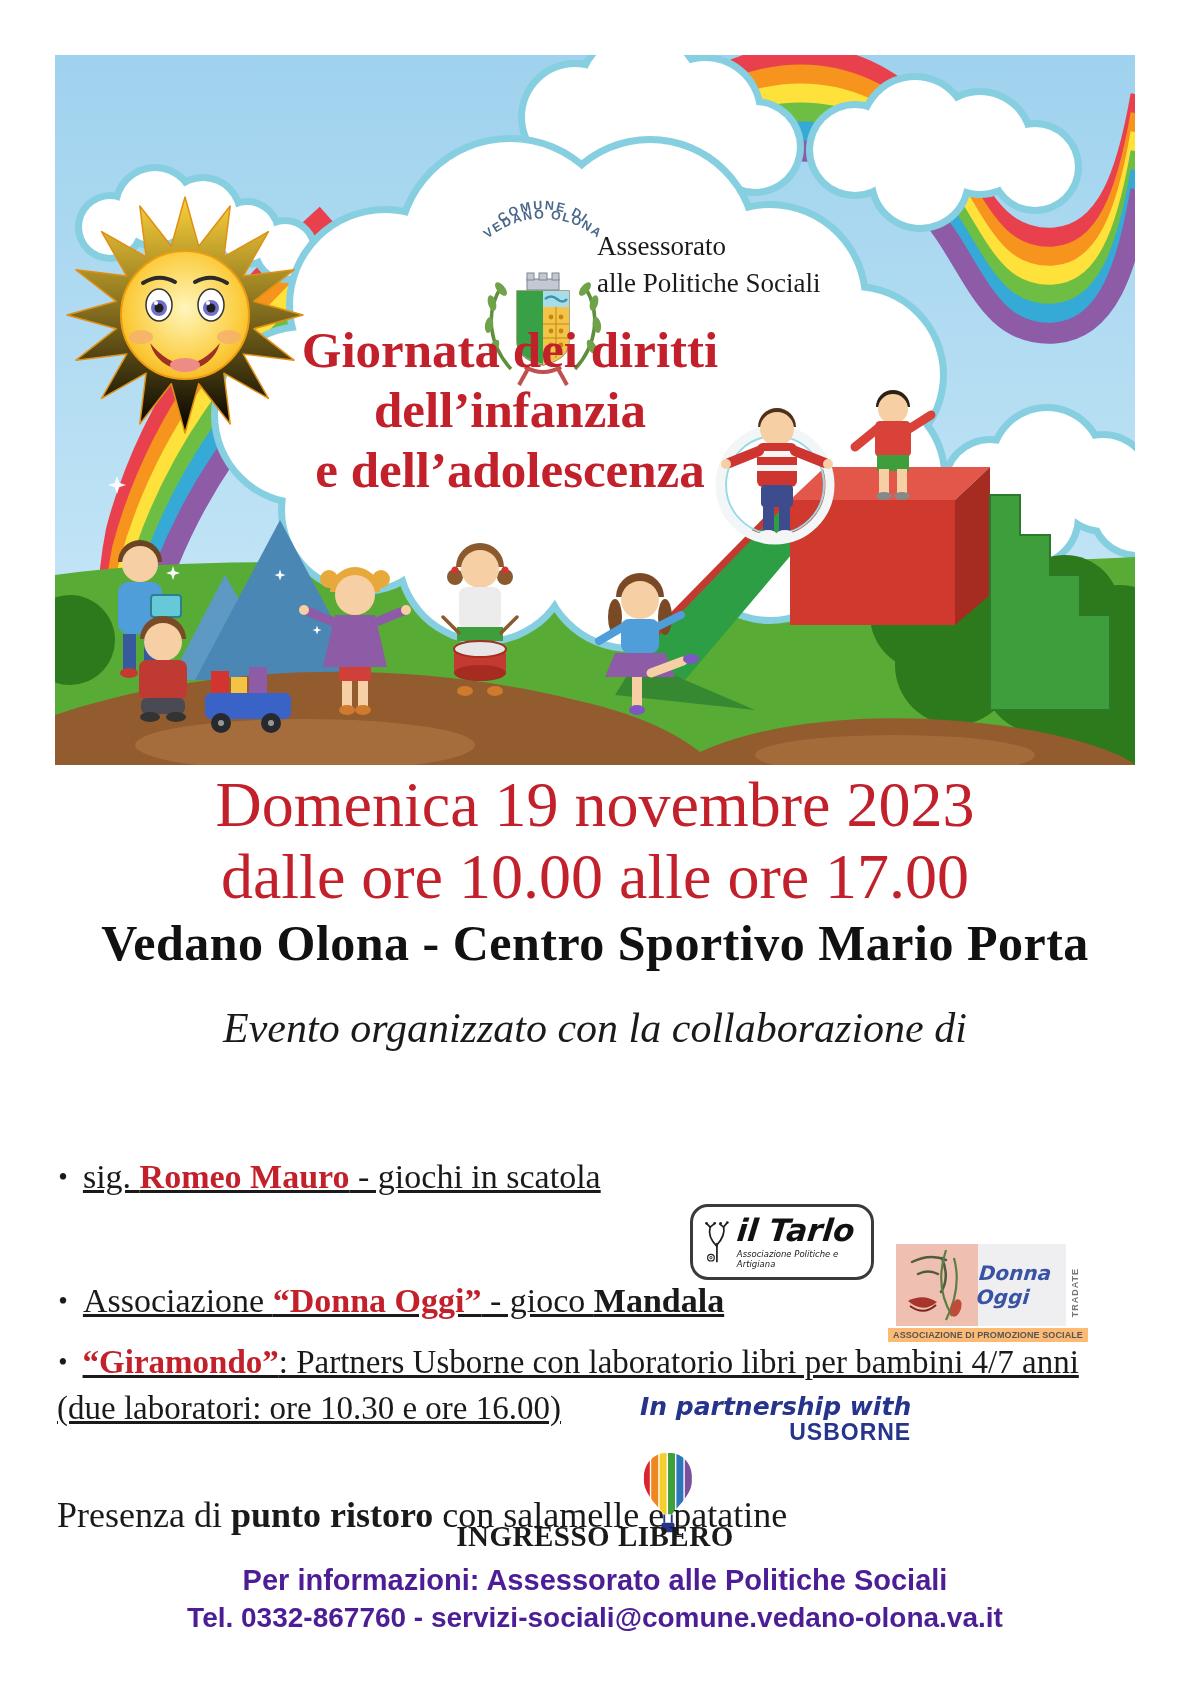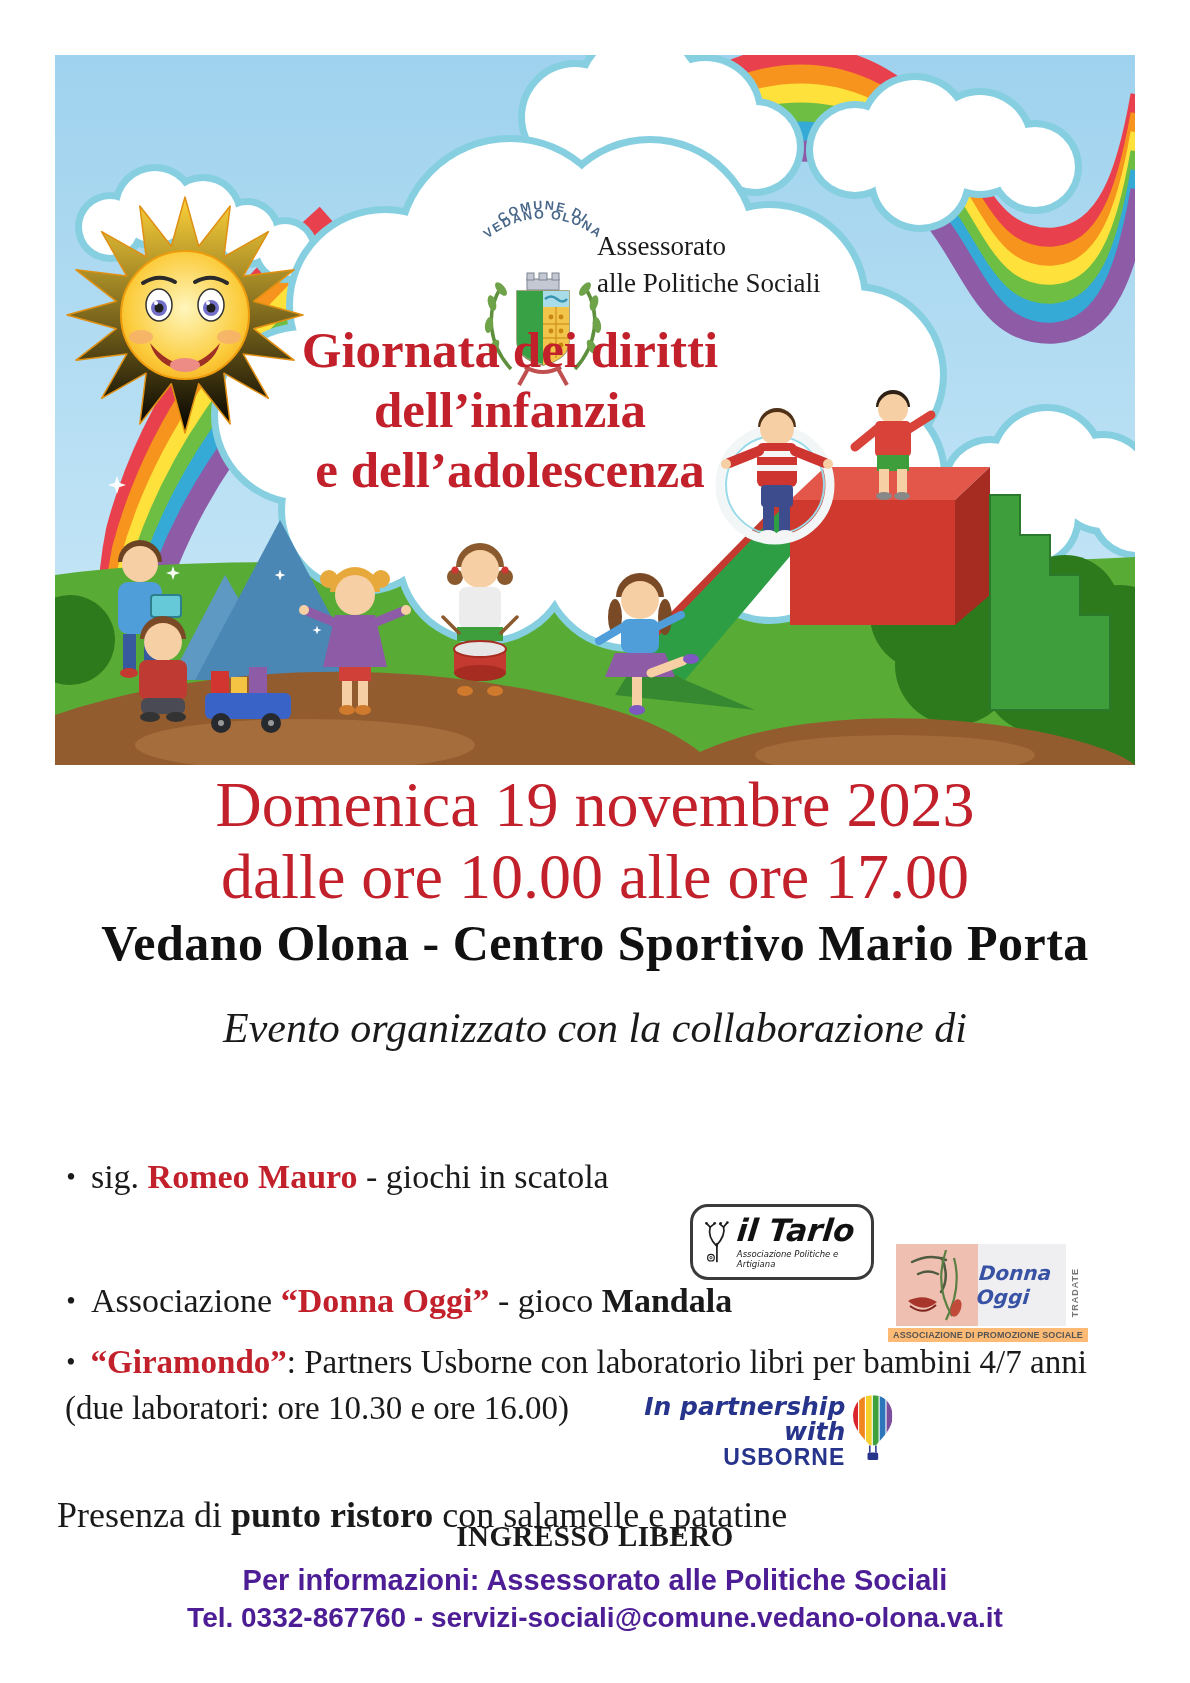--- a/index.html
+++ b/index.html
@@ -6,21 +6,21 @@
   .poster{position:relative;width:1190px;height:1683px;background:#fff;overflow:hidden;
           font-family:"Liberation Serif",serif;color:#1a1a1a;}
   .abs{position:absolute;}
   .illu{position:absolute;left:55px;top:55px;width:1080px;height:710px;}
   .center{left:0;width:1190px;text-align:center;}
   .red-line{color:#C2202A;font-weight:normal;line-height:1.02;}
   .date1{top:772px;font-size:64px;}
   .date2{top:844px;font-size:64px;}
   .loc{top:914px;font-size:50px;font-weight:bold;letter-spacing:.5px;color:#111;}
   .intro{top:1004px;font-size:42px;font-style:italic;}
-  .bl{position:absolute;left:65px;font-size:34px;white-space:nowrap;}
+  .bl{position:absolute;left:57px;font-size:34px;white-space:nowrap;text-decoration:underline;}
   .bl .bdot{display:inline-block;margin-right:14px;transform:scale(.8);}
   .rb{color:#C2202A;font-weight:bold;}
   .bb{font-weight:bold;}
   .b1{top:1158px;} .b2{top:1219px;} .b3{top:1282px;}
   .b4{top:1344px;font-size:33px;} .bnote{top:1390px;font-size:33px;}
   
   .tarlo{position:absolute;left:690px;top:1204px;width:184px;height:76px;box-sizing:border-box;
          border:3px solid #3a3a3a;border-radius:18px;background:#fff;display:flex;align-items:center;
          gap:5px;padding:3px 9px;}
   .tarlo-name{font-family:"DejaVu Sans",sans-serif;font-style:italic;font-weight:bold;font-size:31px;
@@ -32,22 +32,22 @@
   .donna-right{position:absolute;left:82px;top:0;width:88px;height:82px;background:#EFEFF2;
                display:flex;align-items:center;justify-content:center;}
   .donna-name{font-family:"DejaVu Sans",sans-serif;font-style:italic;font-weight:bold;font-size:20px;
               color:#3953A4;transform:skewX(-5deg);}
   .donna-city{position:absolute;right:0;top:24px;font-family:"Liberation Sans",sans-serif;font-weight:bold;
               font-size:9px;color:#777;writing-mode:vertical-rl;transform:rotate(180deg);letter-spacing:1px;}
   .donna-sub{position:absolute;left:-8px;bottom:0;width:200px;text-align:center;background:#fdba74;
              font-family:"Liberation Sans",sans-serif;font-weight:bold;font-size:9px;color:#555;
              letter-spacing:.1px;padding:2px 0;}
   
-  .usb{position:absolute;left:624px;top:1386px;width:272px;display:flex;justify-content:flex-end;
-       align-items:flex-start;gap:5px;}
+  .usb{position:absolute;left:640px;top:1386px;width:272px;display:flex;justify-content:flex-end;
+       align-items:flex-start;gap:5px;flex-direction:column;}
   .usb-text{text-align:right;padding-top:8px;}
   .usb-l1{font-family:"DejaVu Sans",sans-serif;font-style:italic;font-weight:bold;font-size:25px;
           color:#27348B;line-height:1;}
   .usb-l2{font-family:"Liberation Sans",sans-serif;font-weight:bold;font-size:23px;color:#27348B;
           letter-spacing:1px;margin-top:0;}
   .ristoro{top:1494px;left:57px;font-size:36px;}
   .ingresso{top:1520px;font-size:29px;font-weight:bold;letter-spacing:.5px;}
   .info{font-family:"Liberation Sans",sans-serif;font-weight:bold;color:#4c1d95;line-height:1.25;}
   .info1{top:1562px;font-size:29px;}
   .info2{top:1600px;font-size:28px;}

